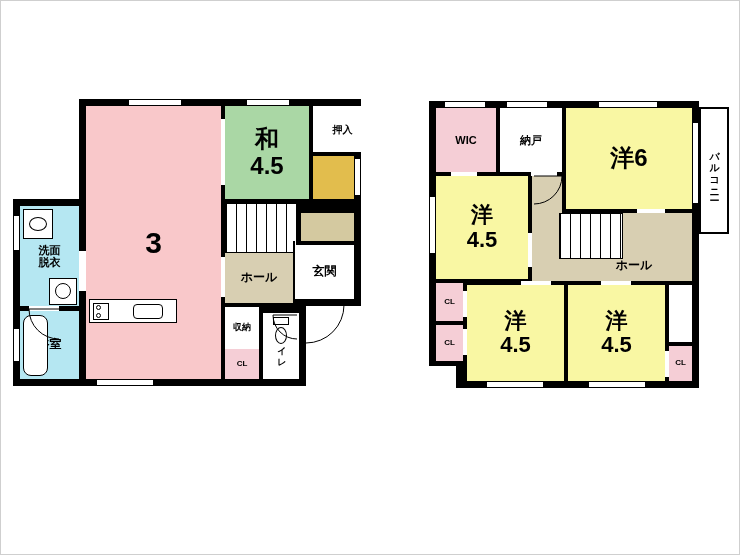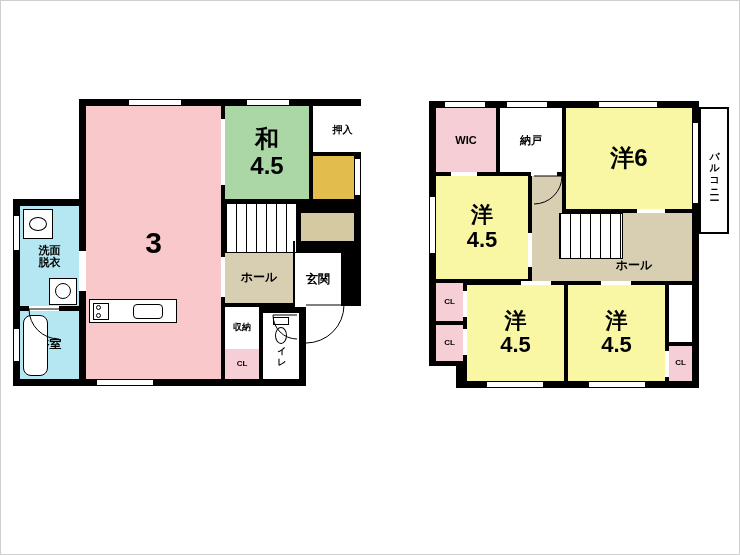--- a/index.html
+++ b/index.html
@@ -59,21 +59,21 @@
     <div class="abs stairs" style="left:224px;top:202px;width:72px;height:50px;"></div>
 
     <div class="abs room t12" style="left:224px;top:252px;width:68px;height:50px;background:var(--hall-beige,#d8cfb2);">
       <span>ホール</span>
     </div>
 
     <div class="abs wall" style="left:292px;top:240px;width:2px;height:62px;"></div>
 
     <div class="abs" style="left:300px;top:212px;width:53px;height:28px;background:var(--cabinet-tan,#d4c9a0);"></div>
 
-    <div class="abs room t12 white" style="left:294px;top:252px;width:46px;height:54px;align-items:center;">
+    <div class="abs room t12 white" style="left:294px;top:244px;width:59px;height:54px;align-items:center;">
       <span>玄関</span>
     </div>
 
     <div class="abs room t9 white" style="left:224px;top:306px;width:34px;height:42px;text-align:center;">
       <span>収納</span>
     </div>
 
     <div class="abs room t9 white" style="left:262px;top:312px;width:36px;height:66px;">
       <span class="vtext">トイレ</span>
     </div>

